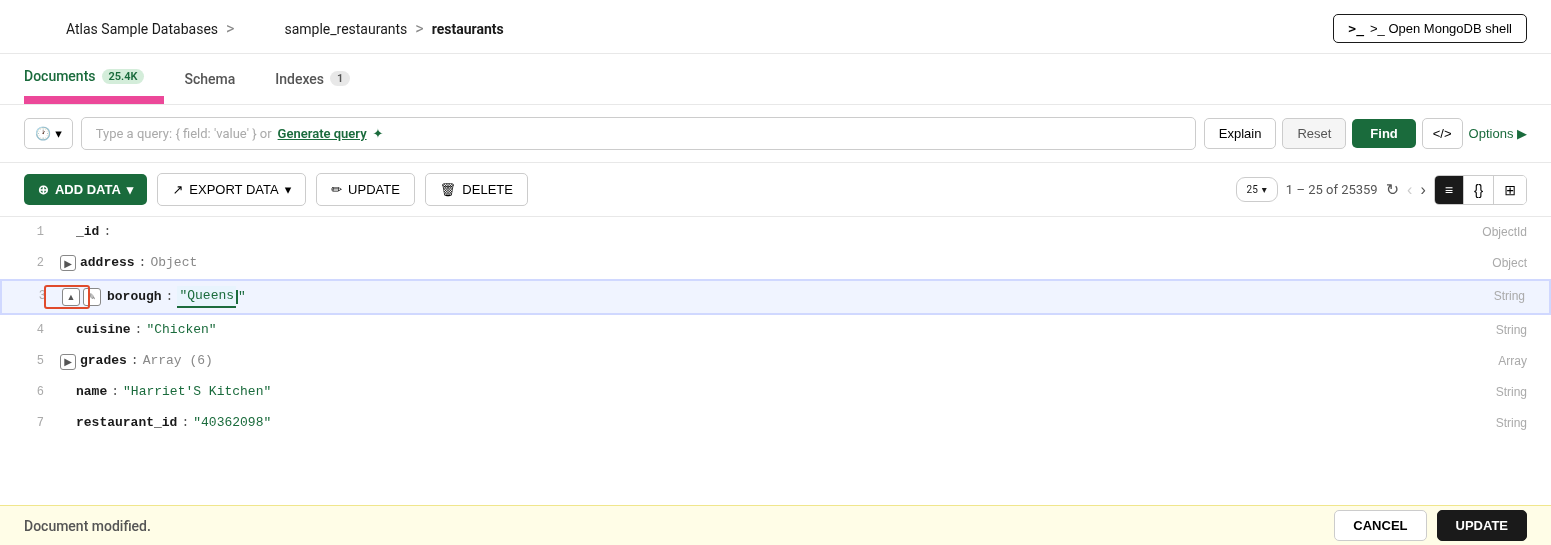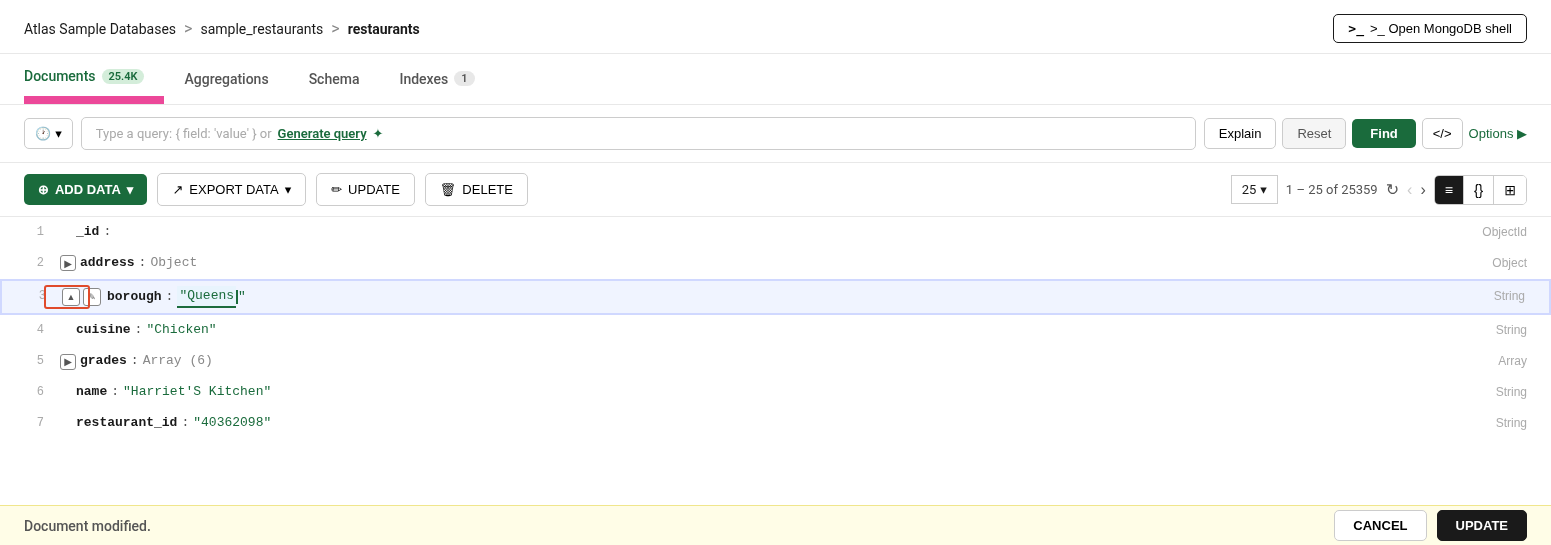--- a/index.html
+++ b/index.html
@@ -28,20 +28,21 @@
       font-size: 14px;
       color: #1a1a1a;
     }
     .breadcrumb-sep {
       color: #888;
       font-size: 16px;
     }
     .breadcrumb-link {
       color: #1a1a1a;
       font-weight: 400;
+      margin-left: 42px;
     }
     .breadcrumb-current {
       color: #1a1a1a;
       font-weight: 700;
     }
     .open-shell-btn {
       display: flex;
       align-items: center;
       gap: 6px;
       border: 1.5px solid #1a1a1a;
@@ -236,23 +237,23 @@
       font-weight: 500;
       cursor: pointer;
     }
     .toolbar-right {
       display: flex;
       align-items: center;
       gap: 8px;
     }
     .page-size-select {
       border: 1.5px solid #ccc;
-      border-radius: 0;
+      border-radius: 9px;
       padding: 6px 10px;
-      font-size: 13px;
+      font-size: 10px;
       background: #fff;
       cursor: pointer;
       display: flex;
       align-items: center;
       gap: 4px;
     }
     .page-info {
       font-size: 13px;
       color: #555;
     }
@@ -451,23 +452,20 @@
   <button class="open-shell-btn">
     <span style="font-family:monospace;font-weight:700;">&gt;_</span>
     <span>&gt;_ Open MongoDB shell</span>
   </button>
 </div>
 
 <div class="tabs-bar">
   <div class="tab active">
     <span>Documents</span>
     <span class="tab-badge">25.4K</span>
-  </div>
-  <div class="tab">
-    <span>Aggregations</span>
   </div>
   <div class="tab">
     <span>Schema</span>
   </div>
   <div class="tab">
     <span>Indexes</span>
     <span class="tab-badge">1</span>
   </div>
 </div>
 

